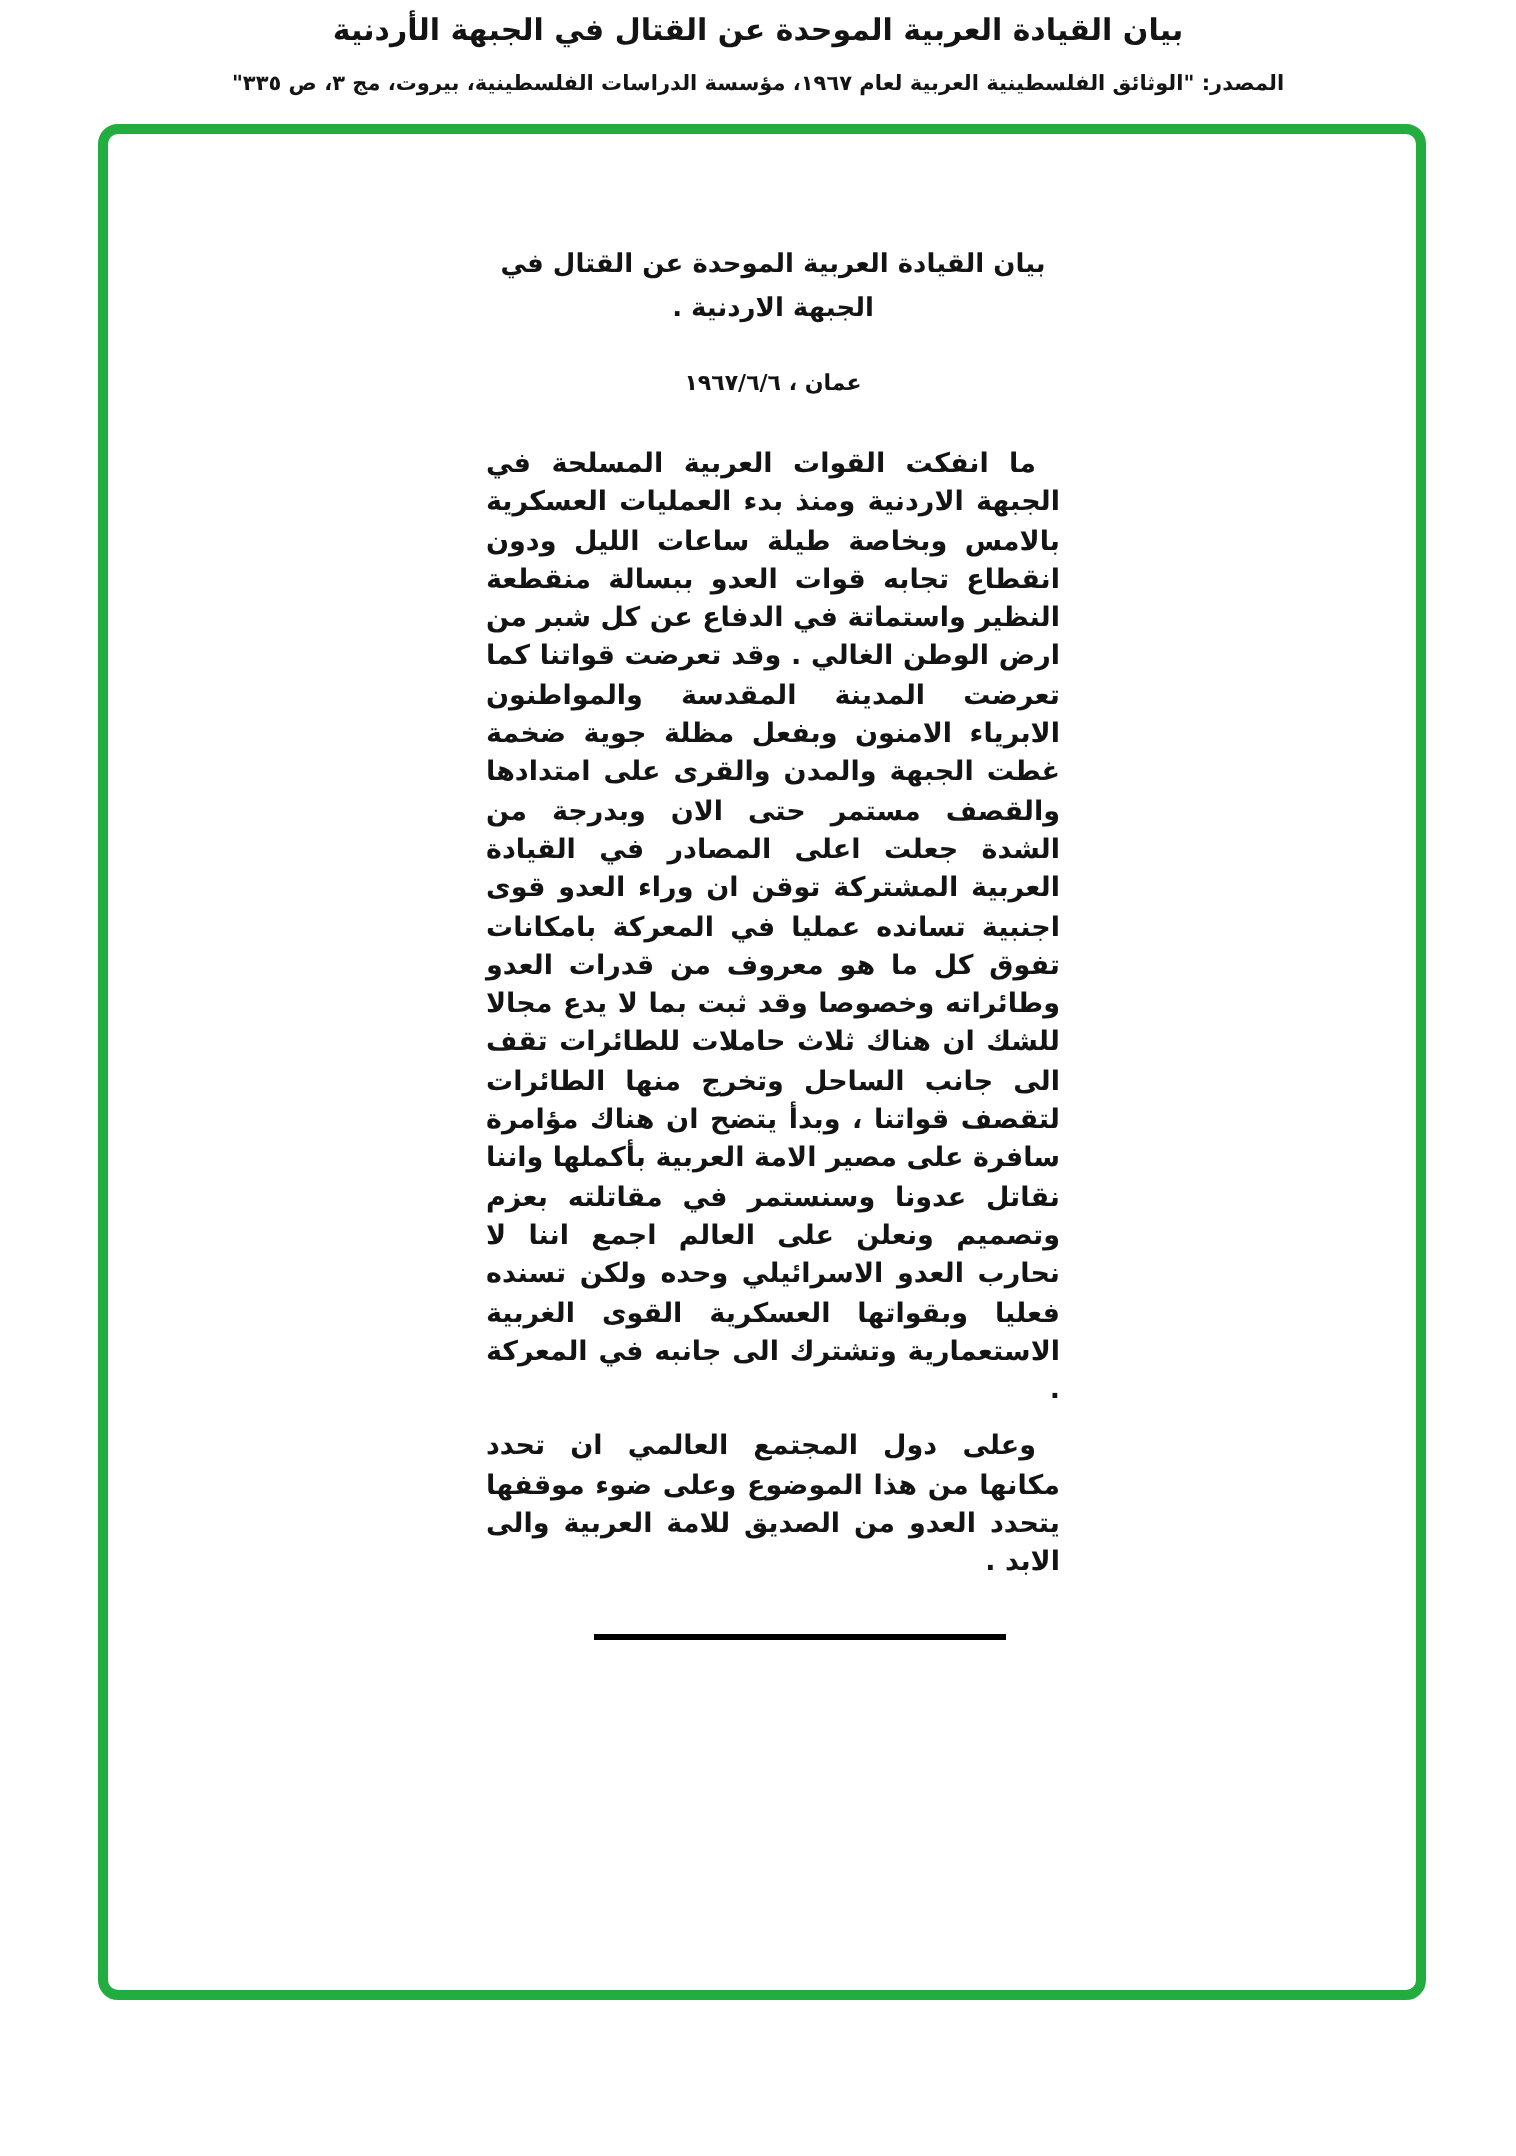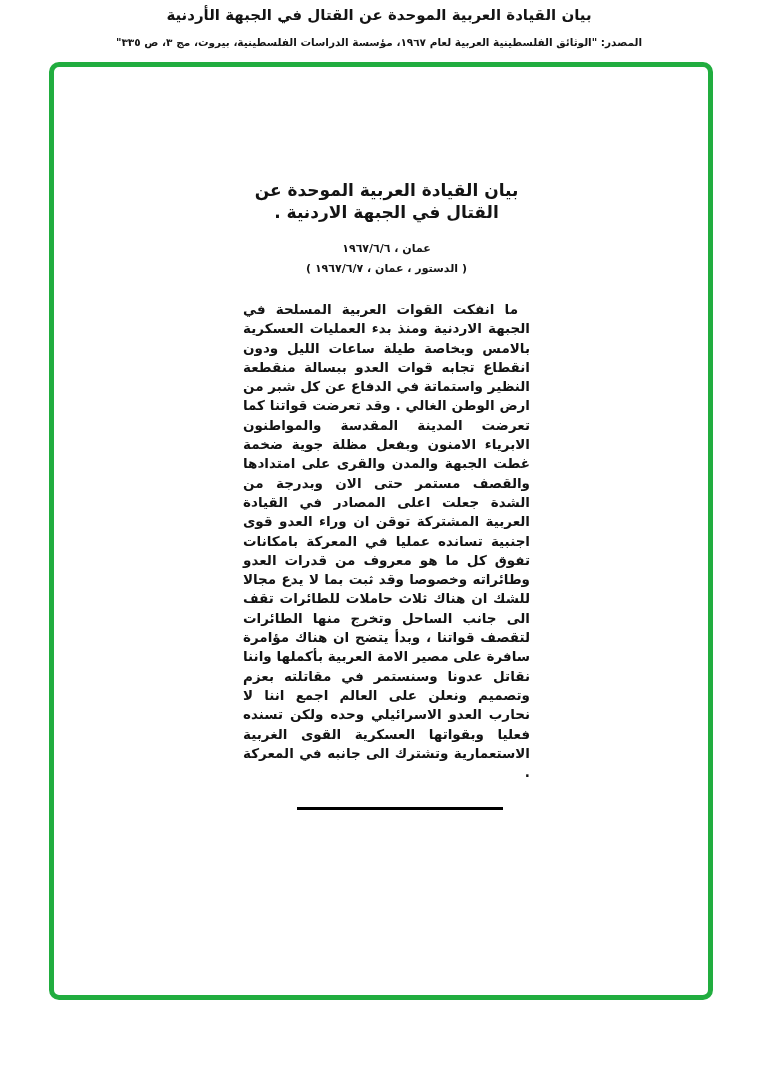--- a/index.html
+++ b/index.html
@@ -30,22 +30,22 @@
     background: #ffffff;
   }
 
   .doc {
     direction: rtl;
     width: 287px;
     margin-right: 178px;
     margin-left: auto;
   }
   .doc-title {
-    margin-top: 112px;
-    font-size: 17px; font-weight: bold;
+    margin-top: 55px;
+    font-size: 13px; font-weight: bold;
     text-align: center;
     line-height: 22px;
   }
   .doc-dates {
     margin-top: 16px;
     font-size: 11px; font-weight: bold;
     text-align: center;
     line-height: 20px;
   }
   .doc-body {
@@ -74,25 +74,25 @@
     <div class="header-source">المصدر: "الوثائق الفلسطينية العربية لعام ١٩٦٧، مؤسسة الدراسات الفلسطينية، بيروت، مج ٣، ص ٣٣٥"</div>
   </div>
 
   <div class="doc-frame">
     <div class="doc" lang="ar">
 
       <div class="doc-title">بيان القيادة العربية الموحدة عن القتال في الجبهة الاردنية .</div>
 
       <div class="doc-dates">
         <div>عمان ، ١٩٦٧/٦/٦</div>
-        <div>( الدستور ، عمان ، ١٩٦٧/٦/٧ )</div>
       </div>
 
       <div class="doc-body">
         <p>ما انفكت القوات العربية المسلحة في الجبهة الاردنية ومنذ بدء العمليات العسكرية بالامس وبخاصة طيلة ساعات الليل ودون انقطاع تجابه قوات العدو ببسالة منقطعة النظير واستماتة في الدفاع عن كل شبر من ارض الوطن الغالي . وقد تعرضت قواتنا كما تعرضت المدينة المقدسة والمواطنون الابرياء الامنون وبفعل مظلة جوية ضخمة غطت الجبهة والمدن والقرى على امتدادها والقصف مستمر حتى الان وبدرجة من الشدة جعلت اعلى المصادر في القيادة العربية المشتركة توقن ان وراء العدو قوى اجنبية تسانده عمليا في المعركة بامكانات تفوق كل ما هو معروف من قدرات العدو وطائراته وخصوصا وقد ثبت بما لا يدع مجالا للشك ان هناك ثلاث حاملات للطائرات تقف الى جانب الساحل وتخرج منها الطائرات لتقصف قواتنا ، وبدأ يتضح ان هناك مؤامرة سافرة على مصير الامة العربية بأكملها واننا نقاتل عدونا وسنستمر في مقاتلته بعزم وتصميم ونعلن على العالم اجمع اننا لا نحارب العدو الاسرائيلي وحده ولكن تسنده فعليا وبقواتها العسكرية القوى الغربية الاستعمارية وتشترك الى جانبه في المعركة .</p>
+        <p>وعلى دول المجتمع العالمي ان تحدد مكانها من هذا الموضوع وعلى ضوء موقفها يتحدد العدو من الصديق للامة العربية والى الابد .</p>
       </div>
 
       <div class="end-divider"></div>
 
     </div>
   </div>
 
 </div>
 
 </body></html>

